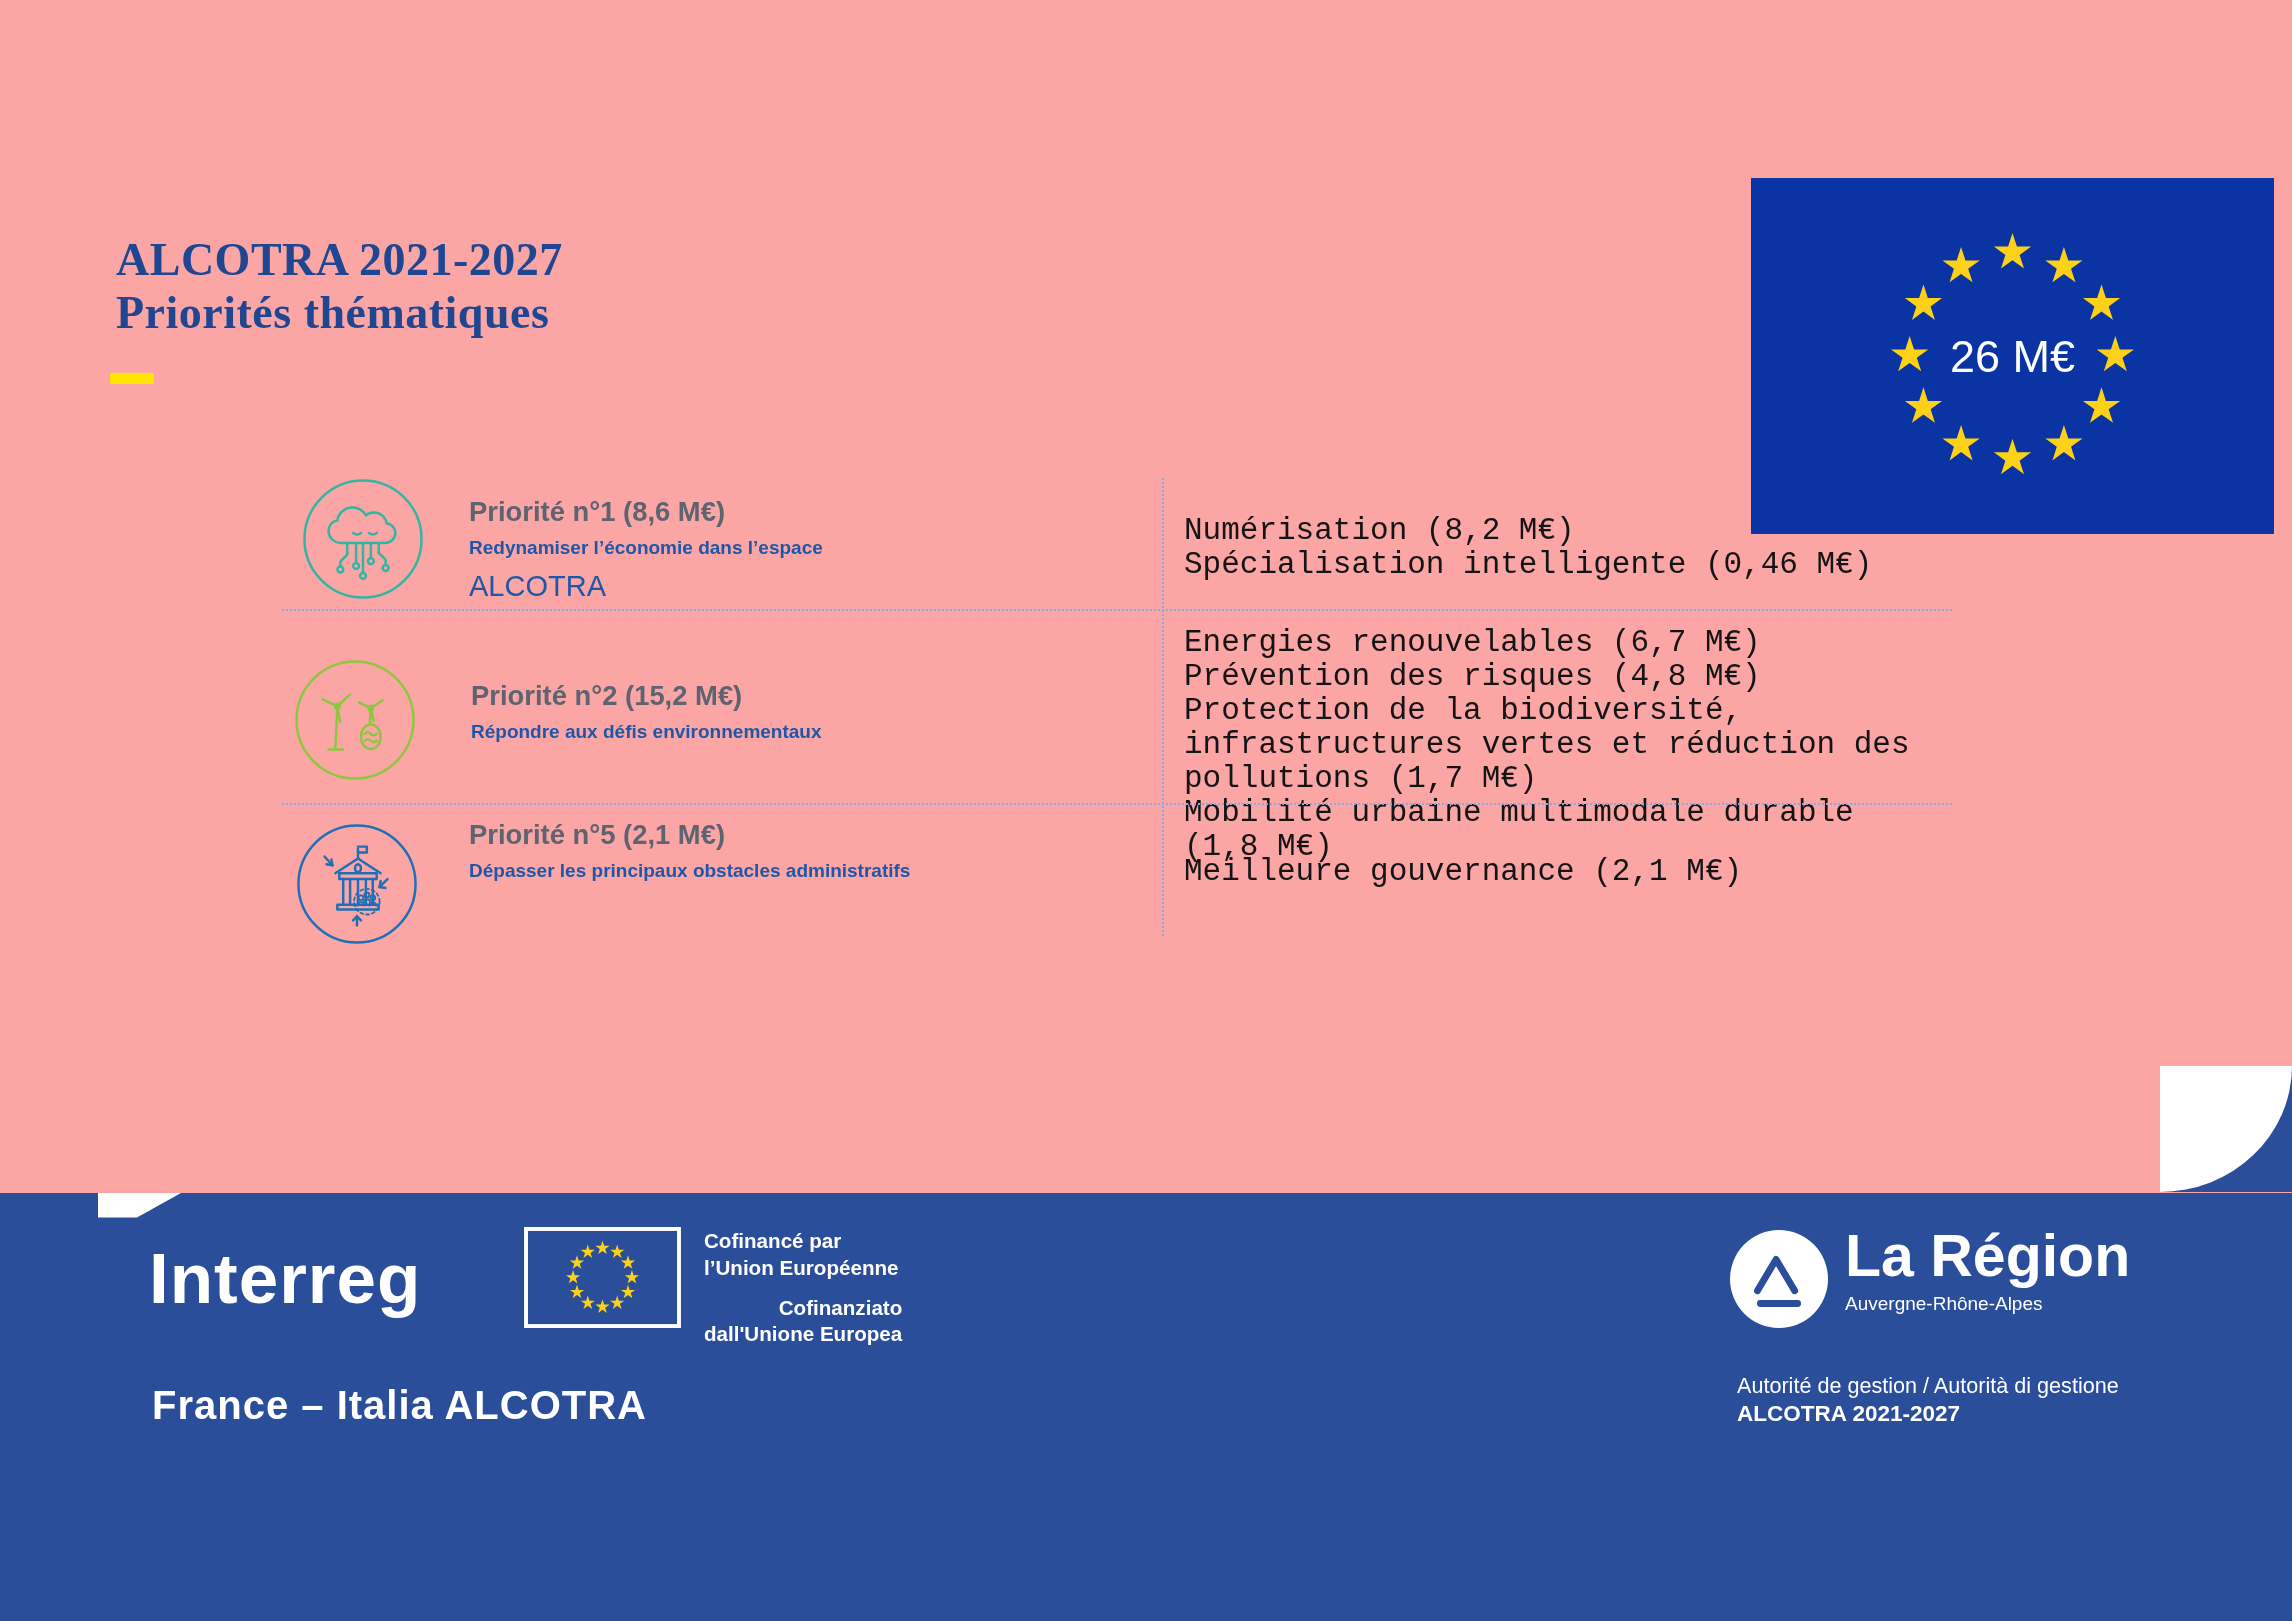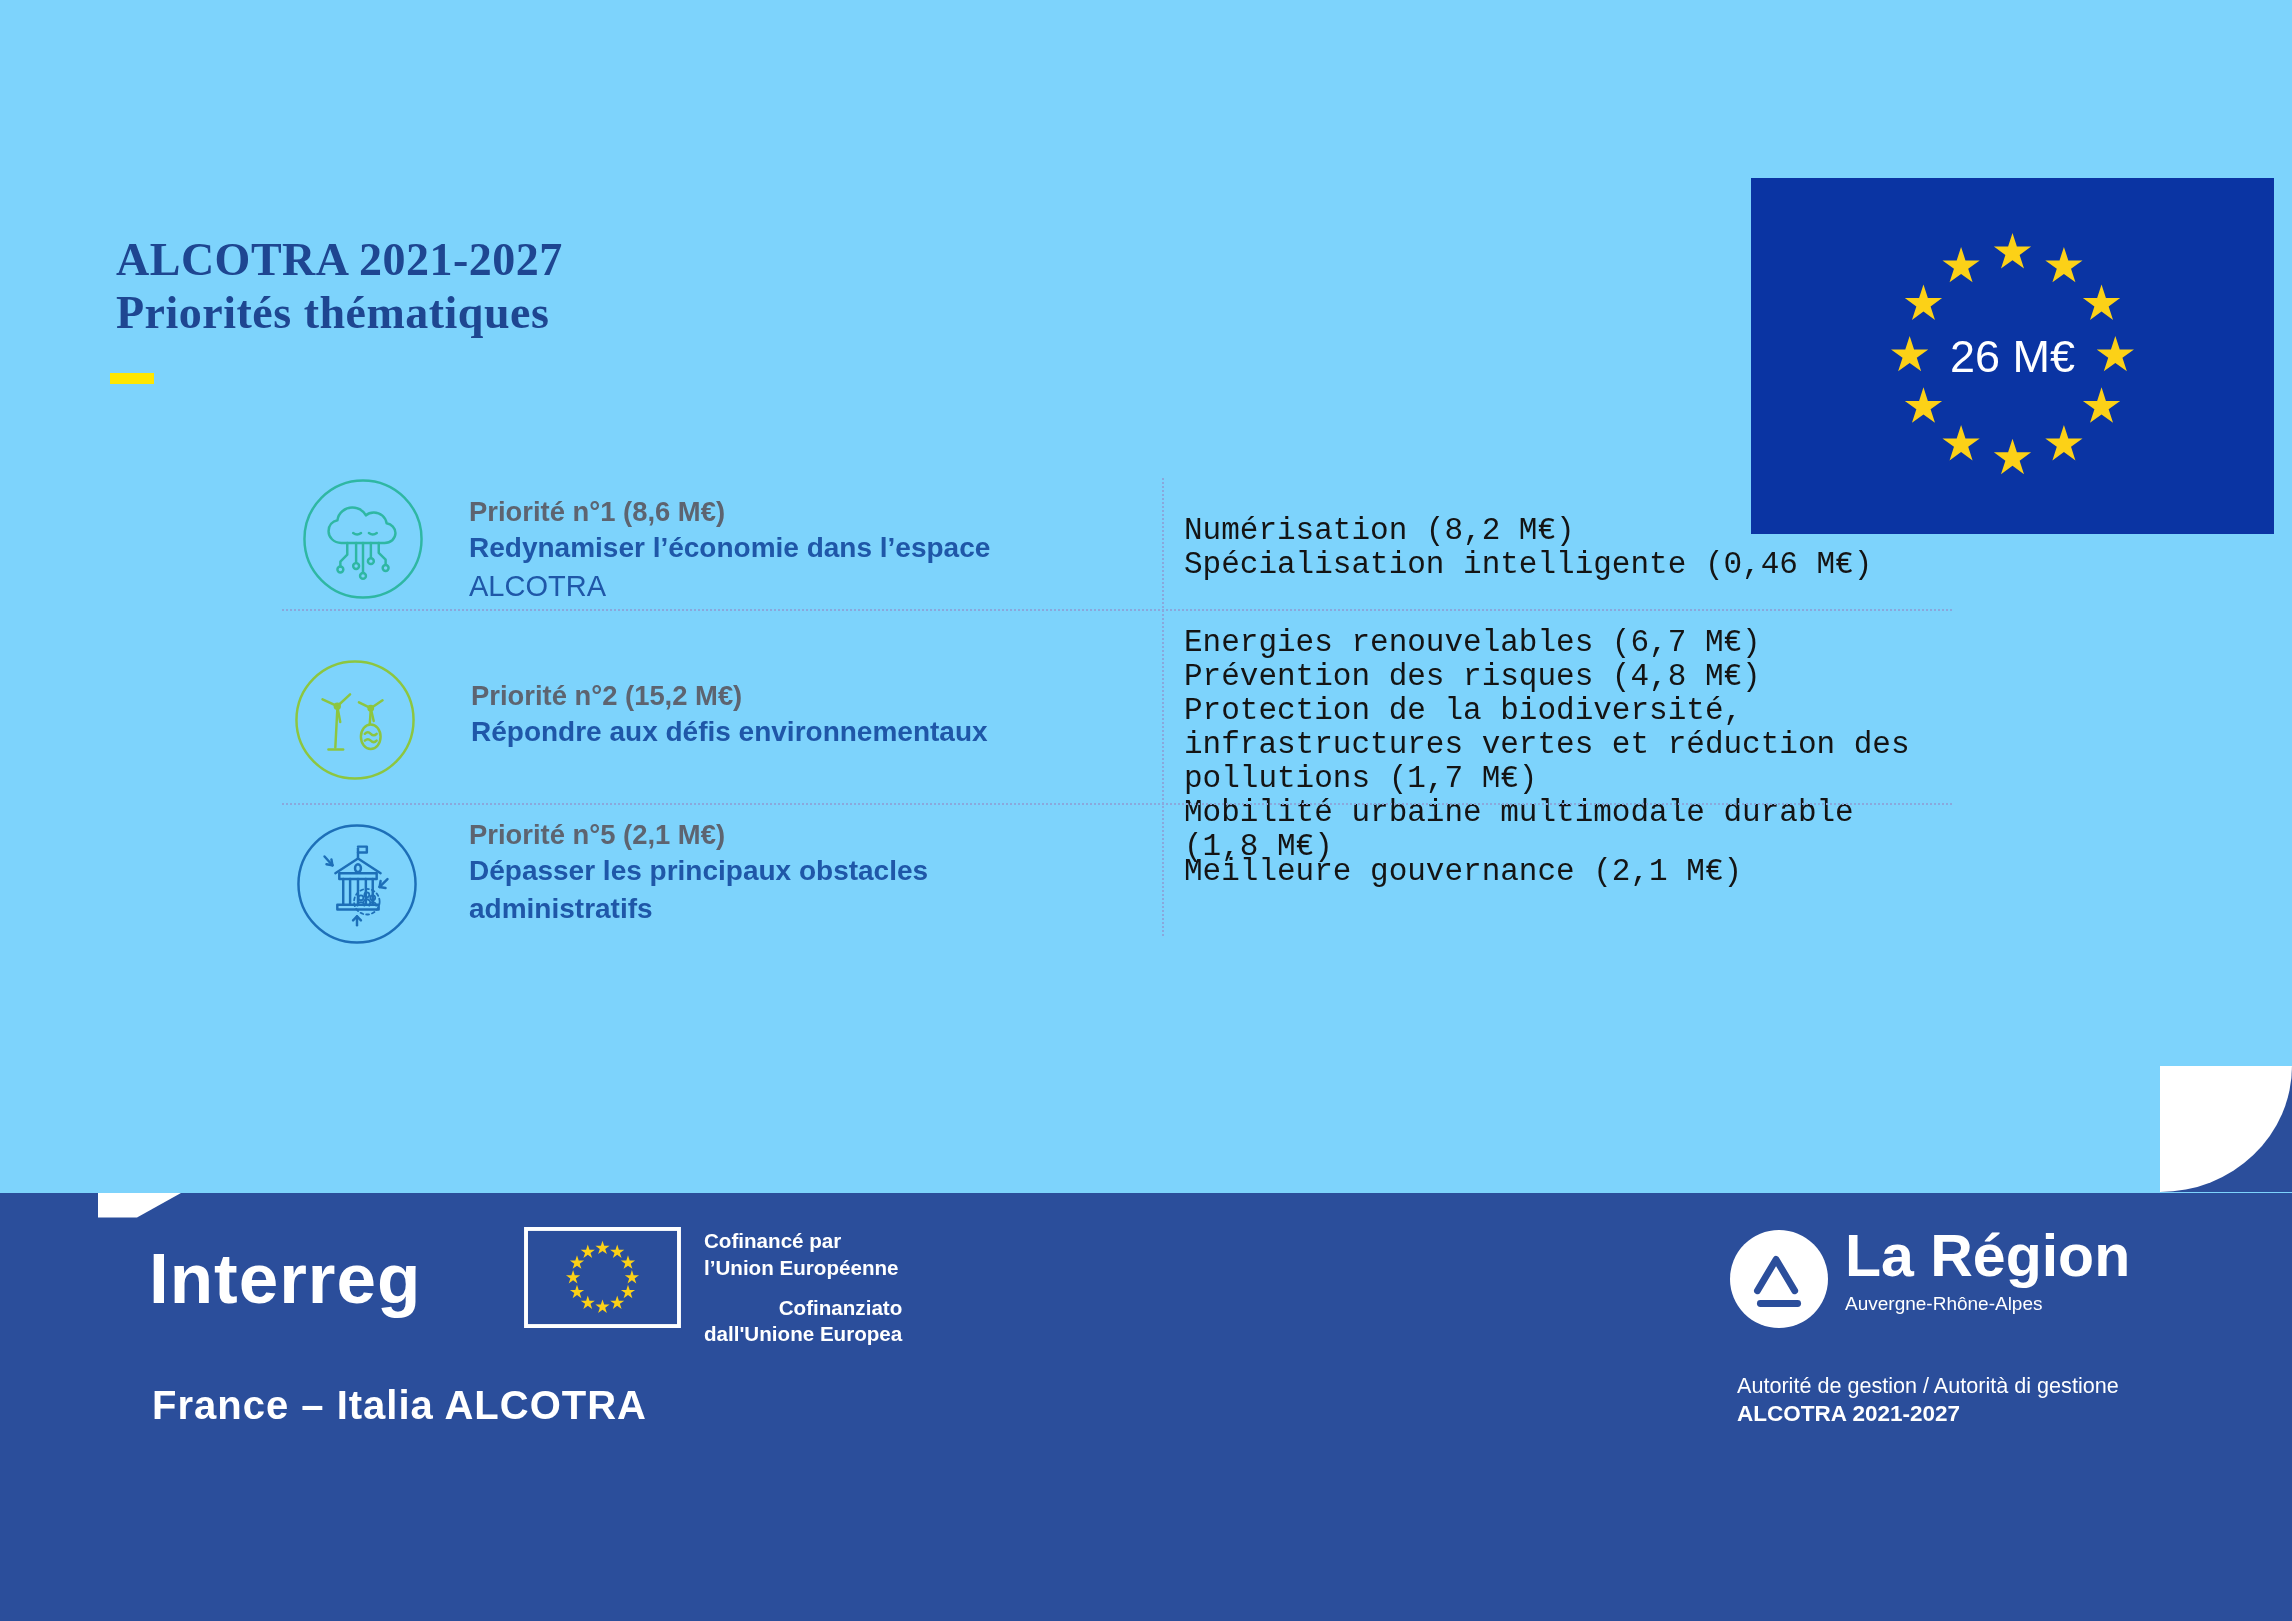--- a/index.html
+++ b/index.html
@@ -1,37 +1,37 @@
 <!DOCTYPE html>
 <html><head>
 <meta charset="utf-8">
 <style>
   html,body{margin:0;padding:0;background:#ffffff;}
-  .slide{position:relative;width:2293px;height:1621px;background:#7dd3fc;overflow:hidden;
+  .slide{position:relative;width:2293px;height:1621px;background:#fca5a5;overflow:hidden;
          font-family:"Liberation Sans","DejaVu Sans",sans-serif;}
   .abs{position:absolute;}
 
   
   .page-title{left:116px;top:233px;color:#1e4691;
     font-family:"Liberation Serif","DejaVu Serif",serif;font-weight:bold;
     font-size:46px;line-height:53px;letter-spacing:0.5px;}
   .title-dash{left:110px;top:373px;width:44px;height:10.8px;background:#ffe600;}
 
   
   .eu-flag-top{left:1751px;top:178px;width:523px;height:356px;background:#0a34a3;}
   .eu-amount{left:0;top:153px;width:523px;text-align:center;color:#ffffff;
     font-size:45px;font-weight:400;}
 
   
   .prio-icon{width:122px;height:122px;}
   .icon1{left:302px;top:478px;}
   .icon2{left:294px;top:659px;}
   .icon3{left:296px;top:823px;}
   .prio-label{color:#5d6470;font-weight:bold;font-size:27.4px;line-height:35px;}
-  .prio-title{color:#1f57a8;font-weight:bold;font-size:28px;line-height:38px;}
+  .prio-title{color:#1f57a8;font-weight:bold;font-size:19px;line-height:38px;}
   .prio-title-light{color:#1f57a8;font-weight:400;font-size:29px;line-height:38px;}
   .row1-text{left:469px;top:494px;width:608px;}
   .row2-text{left:471px;top:678px;width:686px;}
   .row3-text{left:469px;top:817px;width:568px;}
 
   .sep-h{left:282px;width:1670px;height:0;border-top:2px dotted #8aa8dc;}
   .sep1{top:609px;} .sep2{top:803px;}
   .sep-v{left:1162px;top:478px;width:0;height:458px;border-left:2px dotted #8aa8dc;}
 
   .detail{color:#141414;font-size:31px;line-height:34px;font-family:Liberation Mono, monospace;}

